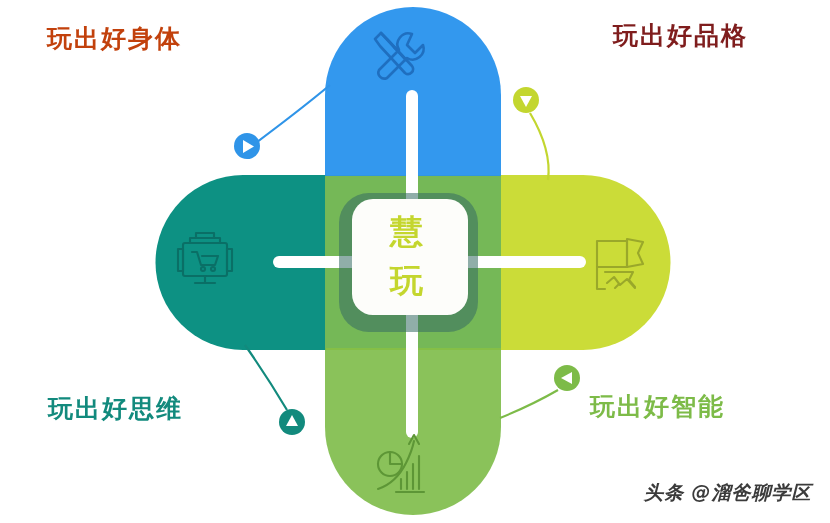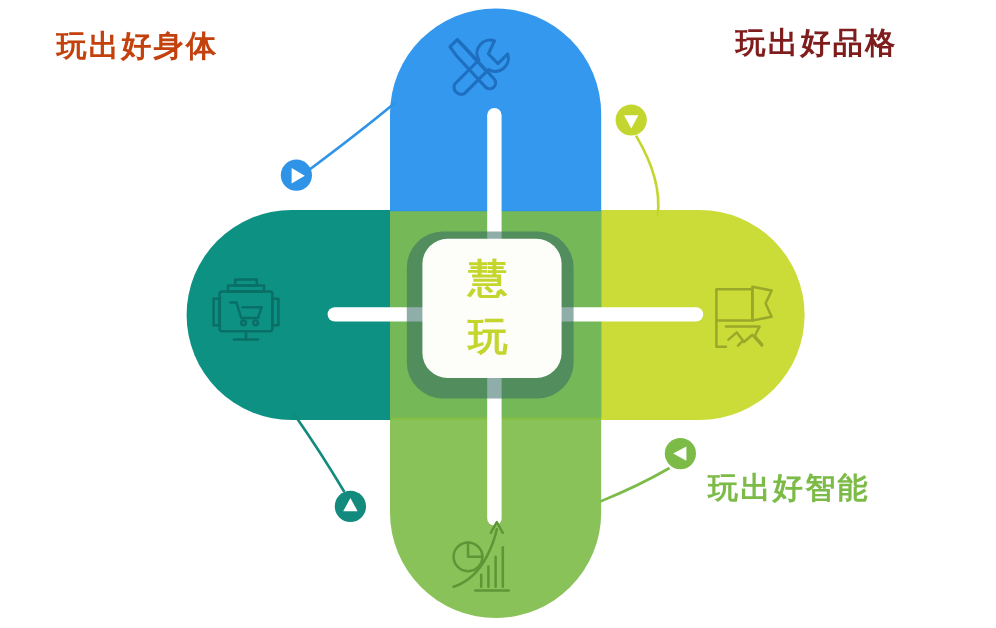--- a/index.html
+++ b/index.html
@@ -172,22 +172,24 @@
       <path d="M 558,390 Q 532,405 500,418" stroke="#7dbb48" stroke-width="2.2" fill="none"></path>
       <circle cx="567" cy="378" r="13" fill="#7dbb48"></circle>
       <path d="M 572,372 L 572,384 L 561,378 Z" fill="#ffffff"></path>
     </g>
   </svg>
 
   <div class="label" id="label-body">玩出好身体</div>
 
   <div class="label" id="label-character">玩出好品格</div>
 
+  <div class="label" id="label-thinking">玩出好思维</div>
 
   <div class="label" id="label-smart">玩出好智能</div>
 
   <div id="center-text">
     <span>慧</span>
     <span>玩</span>
   </div>
 
+  <div id="watermark">头条 @溜爸聊学区</div>
 
 </div>
 
 </body></html>

